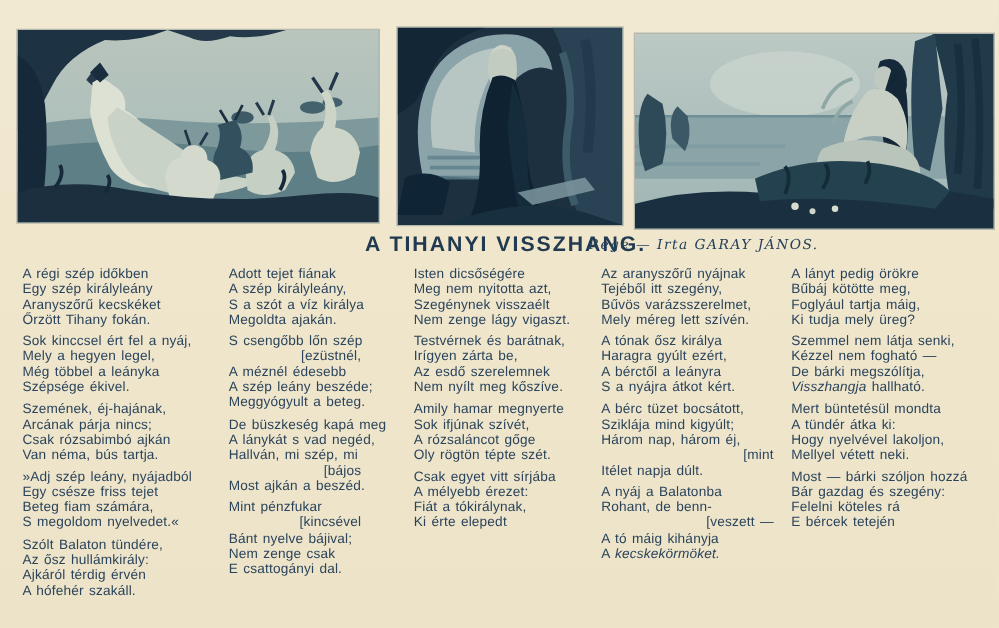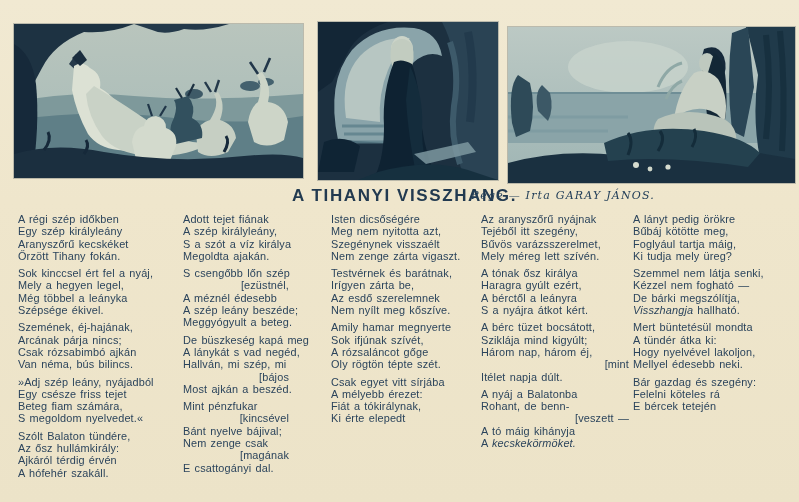--- a/index.html
+++ b/index.html
@@ -37,21 +37,21 @@
   .col:nth-child(1){left:18px;width:162px;}
   .col:nth-child(2){left:183px;width:140px;}
   .col:nth-child(3){left:331px;width:146px;}
   .col:nth-child(4){left:481px;width:152px;}
   .col:nth-child(5){left:633px;width:160px;}
   .stanza{margin:0 0 5px 0;}
   .line{
     font-size:10.9px;line-height:12.3px;color:#2b445c;
     letter-spacing:.15px;word-spacing:1px;white-space:nowrap;
   }
-  .line.right{text-align:right;padding-right:4px;}
+  .line.right{text-align:right;padding-right:14px;}
   .col:nth-child(2) .line.right{padding-right:34px;}
   .it{font-style:italic;}
 </style>
 </head>
 <body>
 
 <div class="card">
 
   <div class="photo photo1">
     <svg viewBox="0 0 289 154" preserveAspectRatio="none">
@@ -162,21 +162,21 @@
         <div class="stanza">
           <div class="line">Sok kinccsel ért fel a nyáj,</div>
           <div class="line">Mely a hegyen legel,</div>
           <div class="line">Még többel a leányka</div>
           <div class="line">Szépsége ékivel.</div>
         </div>
         <div class="stanza">
           <div class="line">Szemének, éj-hajának,</div>
           <div class="line">Arcának párja nincs;</div>
           <div class="line">Csak rózsabimbó ajkán</div>
-          <div class="line">Van néma, bús bilincs.</div>
+          <div class="line">Van néma, bús tartja.</div>
         </div>
         <div class="stanza">
           <div class="line">»Adj szép leány, nyájadból</div>
           <div class="line">Egy csésze friss tejet</div>
           <div class="line">Beteg fiam számára,</div>
           <div class="line">S megoldom nyelvedet.«</div>
         </div>
         <div class="stanza">
           <div class="line">Szólt Balaton tündére,</div>
           <div class="line">Az ősz hullámkirály:</div>
@@ -203,30 +203,29 @@
           <div class="line">A lánykát s vad negéd,</div>
           <div class="line">Hallván, mi szép, mi</div>
           <div class="line right">[bájos</div>
           <div class="line">Most ajkán a beszéd.</div>
         </div>
         <div class="stanza">
           <div class="line">Mint pénzfukar</div>
           <div class="line right">[kincsével</div>
           <div class="line">Bánt nyelve bájival;</div>
           <div class="line">Nem zenge csak</div>
-          <div class="line right">[magának</div>
           <div class="line">E csattogányi dal.</div>
         </div>
       </div>
       <div class="col">
         <div class="stanza">
           <div class="line">Isten dicsőségére</div>
           <div class="line">Meg nem nyitotta azt,</div>
           <div class="line">Szegénynek visszaélt</div>
-          <div class="line">Nem zenge zárta vigaszt.</div>
+          <div class="line">Nem zenge lágy vigaszt.</div>
         </div>
         <div class="stanza">
           <div class="line">Testvérnek és barátnak,</div>
           <div class="line">Irígyen zárta be,</div>
           <div class="line">Az esdő szerelemnek</div>
           <div class="line">Nem nyílt meg kőszíve.</div>
         </div>
         <div class="stanza">
           <div class="line">Amily hamar megnyerte</div>
           <div class="line">Sok ifjúnak szívét,</div>
@@ -278,23 +277,24 @@
         <div class="stanza">
           <div class="line">Szemmel nem látja senki,</div>
           <div class="line">Kézzel nem fogható —</div>
           <div class="line">De bárki megszólítja,</div>
           <div class="line"><span class="it">Visszhangja</span><span> hallható.</span></div>
         </div>
         <div class="stanza">
           <div class="line">Mert büntetésül mondta</div>
           <div class="line">A tündér átka ki:</div>
           <div class="line">Hogy nyelvével lakoljon,</div>
-          <div class="line">Mellyel édesebb neki.</div>
-        </div>
-        <div class="stanza">
+          <div class="line">Mellyel vétett neki.</div>
+        </div>
+        <div class="stanza">
+          <div class="line">Most — bárki szóljon hozzá</div>
           <div class="line">Bár gazdag és szegény:</div>
           <div class="line">Felelni köteles rá</div>
           <div class="line">E bércek tetején</div>
         </div>
       </div>
     </div>
 
 </div>
 
 </body></html>

